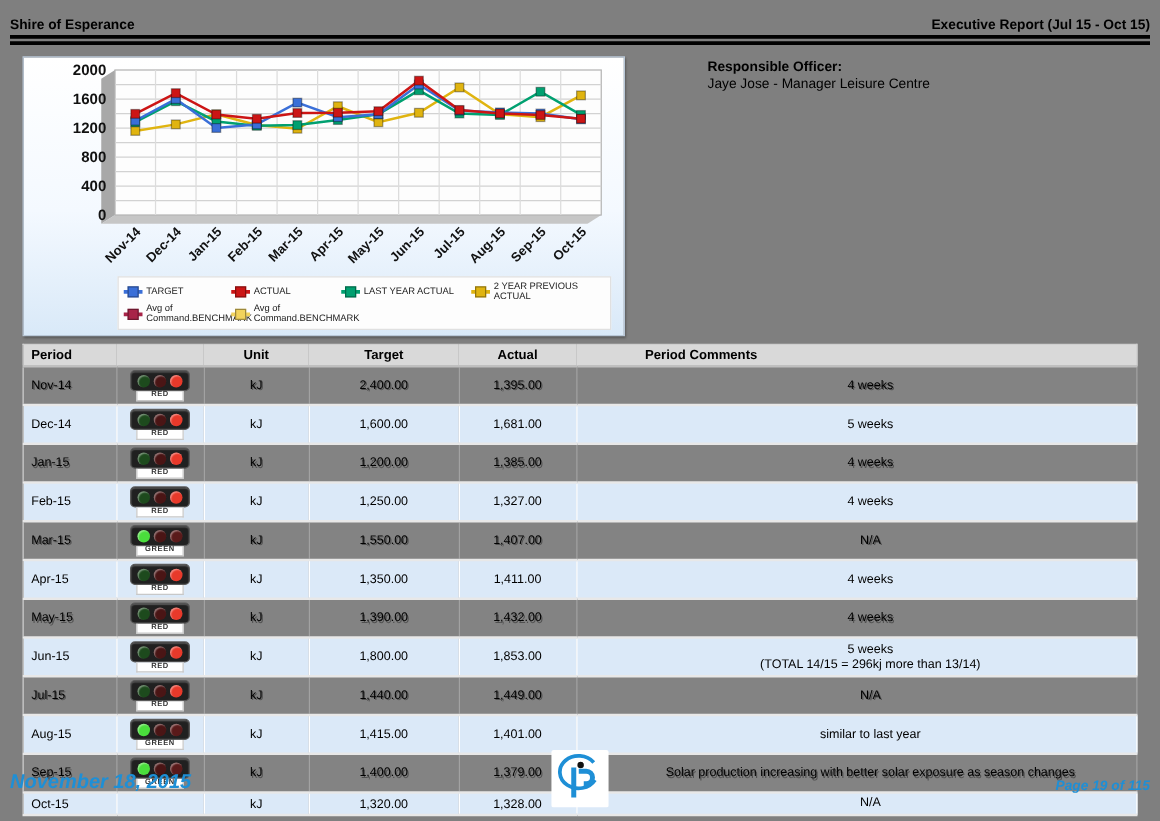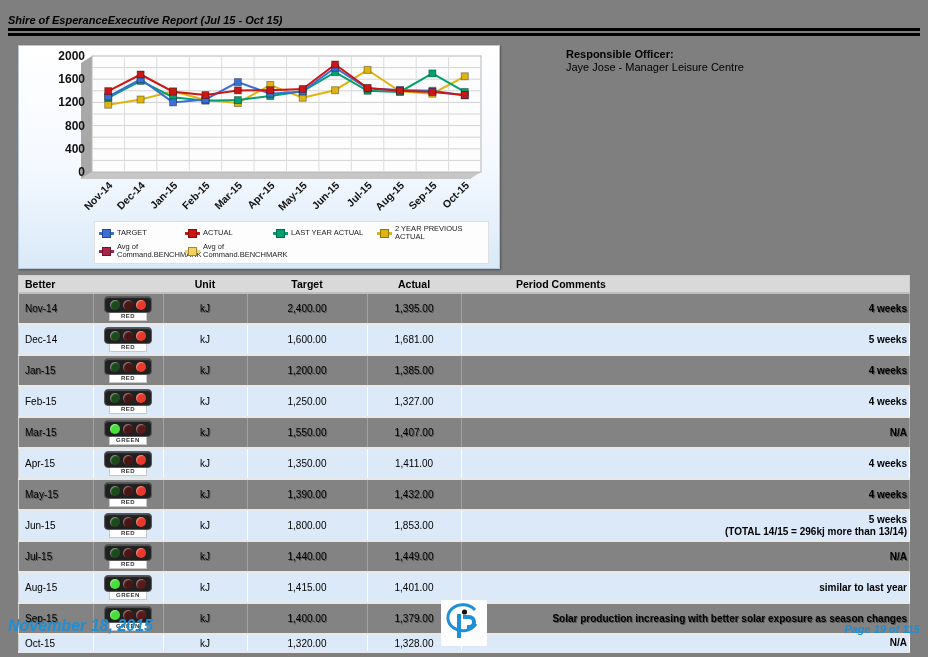--- a/index.html
+++ b/index.html
@@ -2,22 +2,22 @@
 <html><head>
 <meta charset="utf-8">
 <style>
   html,body{margin:0;padding:0;}
   body{background:#666;}
   .page{
     width:928px;height:657px;background:#7f7f7f;position:relative;
     font-family:"Liberation Sans",sans-serif;color:#000;overflow:hidden;
   }
   
-  .topbar{display:flex;justify-content:flex-start;padding:14px 8px 0 8px;
-    font-size:11px;font-weight:bold;font-style:italic;}
+  .topbar{display:flex;justify-content:space-between;padding:14px 8px 0 8px;
+    font-size:11px;font-weight:bold;}
   .rule{height:3px;background:#000;margin:2px 8px 0 8px;}
   .kpi-title{margin:10px 8px 0 14px;font-size:11px;font-weight:bold;font-style:italic;}
   
   .content-top{display:flex;margin-top:9px;}
   .chart-panel{
     margin-left:18px;width:480px;height:222px;flex:none;position:relative;
     background:linear-gradient(#ffffff 0%,#f4f9ff 55%,#d9e9f8 100%);
     border:1px solid #b9c8d8;box-shadow:1px 1px 2px rgba(0,0,0,.35);
   }
   .chart-panel svg{display:block;}
@@ -45,21 +45,21 @@
     background:#d9d9d9;font-weight:bold;font-size:10.5px;text-align:center;
     padding:2px 2px;border-bottom:2px solid #bfbfbf;
   }
   .kpi-table th.c-period{text-align:left;padding-left:6px;}
   .kpi-table th.c-comments{text-align:left;padding-left:55px;}
   .c-period{width:66px;} .c-light{width:66px;} .c-unit{width:80px;}
   .c-target{width:116px;} .c-actual{width:90px;} .c-comments{width:auto;}
   .kpi-table td{padding:2px 2px;vertical-align:middle;border-bottom:2px solid #e8e8e8;}
   .kpi-table td.td-period{text-align:left;padding-left:6px;}
   .kpi-table td.td-unit,.kpi-table td.td-target,.kpi-table td.td-actual{text-align:center;}
-  .kpi-table td.td-comments{text-align:right;padding-left:24px;white-space:pre-line;line-height:12px;font-weight:bold;}
+  .kpi-table td.td-comments{text-align:center;padding-left:24px;white-space:pre-line;line-height:12px;}
   tr.row-dark td{background:#838383;text-shadow:1px 1px 0 rgba(40,40,40,.55);
     border-right:1px solid rgba(200,200,200,.45);}
   tr.row-light td{background:#dbe9f8;border-right:1px solid #ffffff;}
   
   .tl{width:48px;margin:0 auto;text-align:center;}
   .tl-box{width:46px;height:15px;margin:0 auto;background:#202020;border:1px solid #5a5a5a;
     border-radius:4px;display:flex;align-items:center;justify-content:center;gap:3px;
     box-shadow:inset 0 1px 1px rgba(255,255,255,.25);}
   .tl-dot{width:10px;height:10px;border-radius:50%;box-shadow:inset 1px 1px 1px rgba(255,255,255,.4);}
   .tl-label{width:36px;margin:0 auto;background:#fff;border:1px solid #c8c8c8;border-top:none;
@@ -235,21 +235,21 @@
       <div class="info-block">
         <div class="info-label">Responsible Officer:</div>
         <div>Jaye Jose - Manager Leisure Centre</div>
       </div>
     </div>
   </div>
 
   <table class="kpi-table">
     <thead>
       <tr>
-        <th class="c-period">Better</th>
+        <th class="c-period">Period</th>
         <th class="c-light"></th>
         <th class="c-unit">Unit</th>
         <th class="c-target">Target</th>
         <th class="c-actual">Actual</th>
         <th class="c-comments">Period Comments</th>
       </tr>
     </thead>
     <tbody id="table-body">
         <tr class="row-dark">
           <td class="td-period">Nov-14</td>

